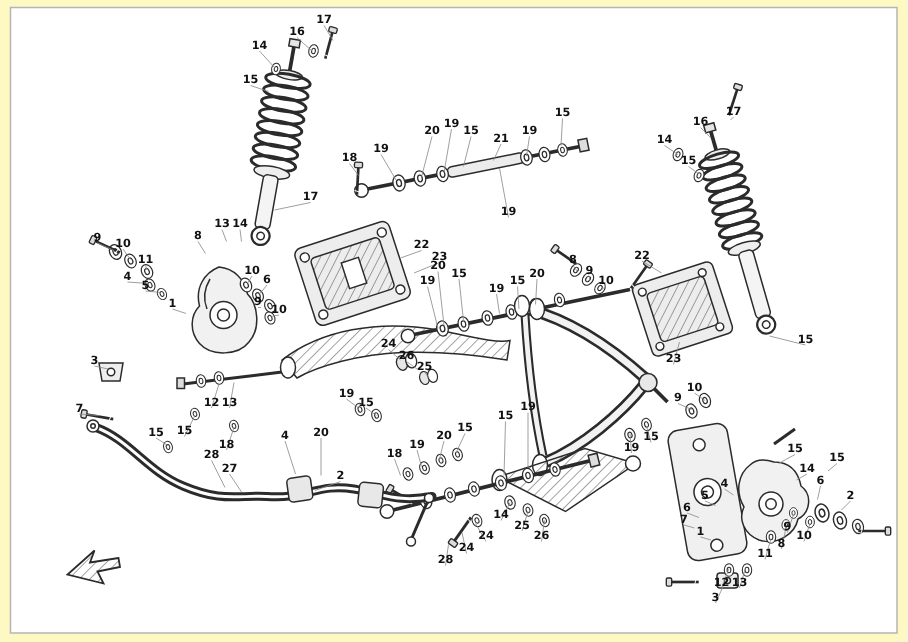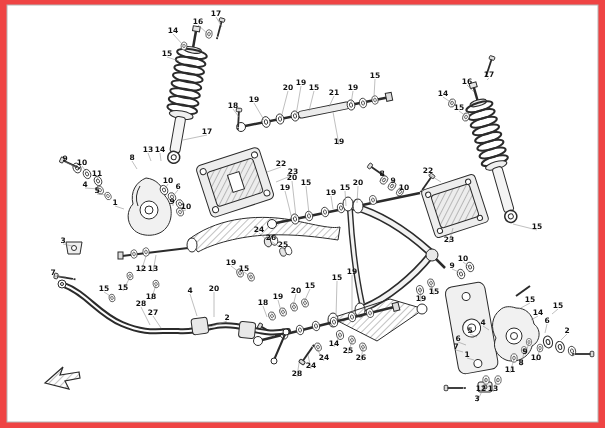--- a/index.html
+++ b/index.html
@@ -1,16 +1,16 @@
 <!DOCTYPE html>
 <html style="--ink: #2b2b2b; --label: #111111; --leader: #8a8a8a; --bg: #ffffff;"><head>
 <meta charset="utf-8">
 <style>
   html,body{margin:0;padding:0;background:#e9e9e9;}
-  .stage{width:605px;height:428px;background:#ef4444;position:relative;overflow:hidden;
+  .stage{width:605px;height:428px;background:#fef9c3;position:relative;overflow:hidden;
          font-family:"DejaVu Sans",sans-serif;}
   svg{display:block;width:605px;height:428px;}
   .lbl{font:bold 7.5px "DejaVu Sans",sans-serif;fill:var(--label,#111);text-anchor:middle;}
   .leader{stroke:var(--leader,#8a8a8a);stroke-width:.55;fill:none;}
 </style>
 </head>
 <body>
 
 <div class="stage">
 <svg viewBox="0 0 605 428" xmlns="http://www.w3.org/2000/svg">

